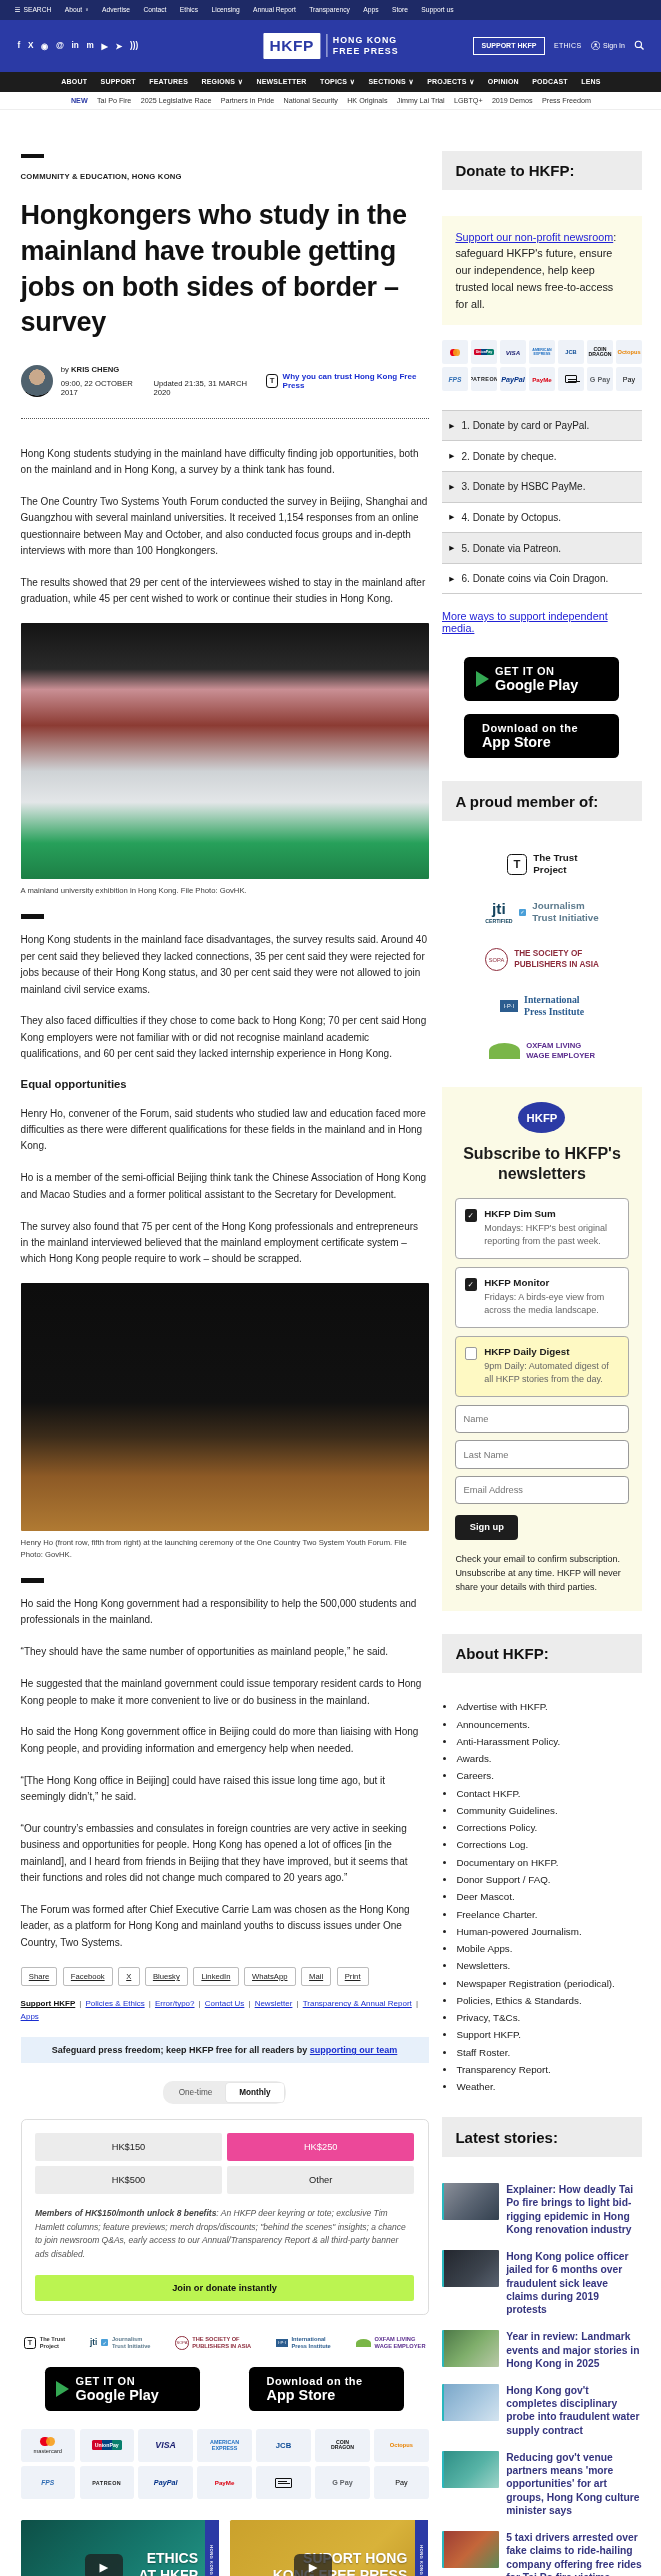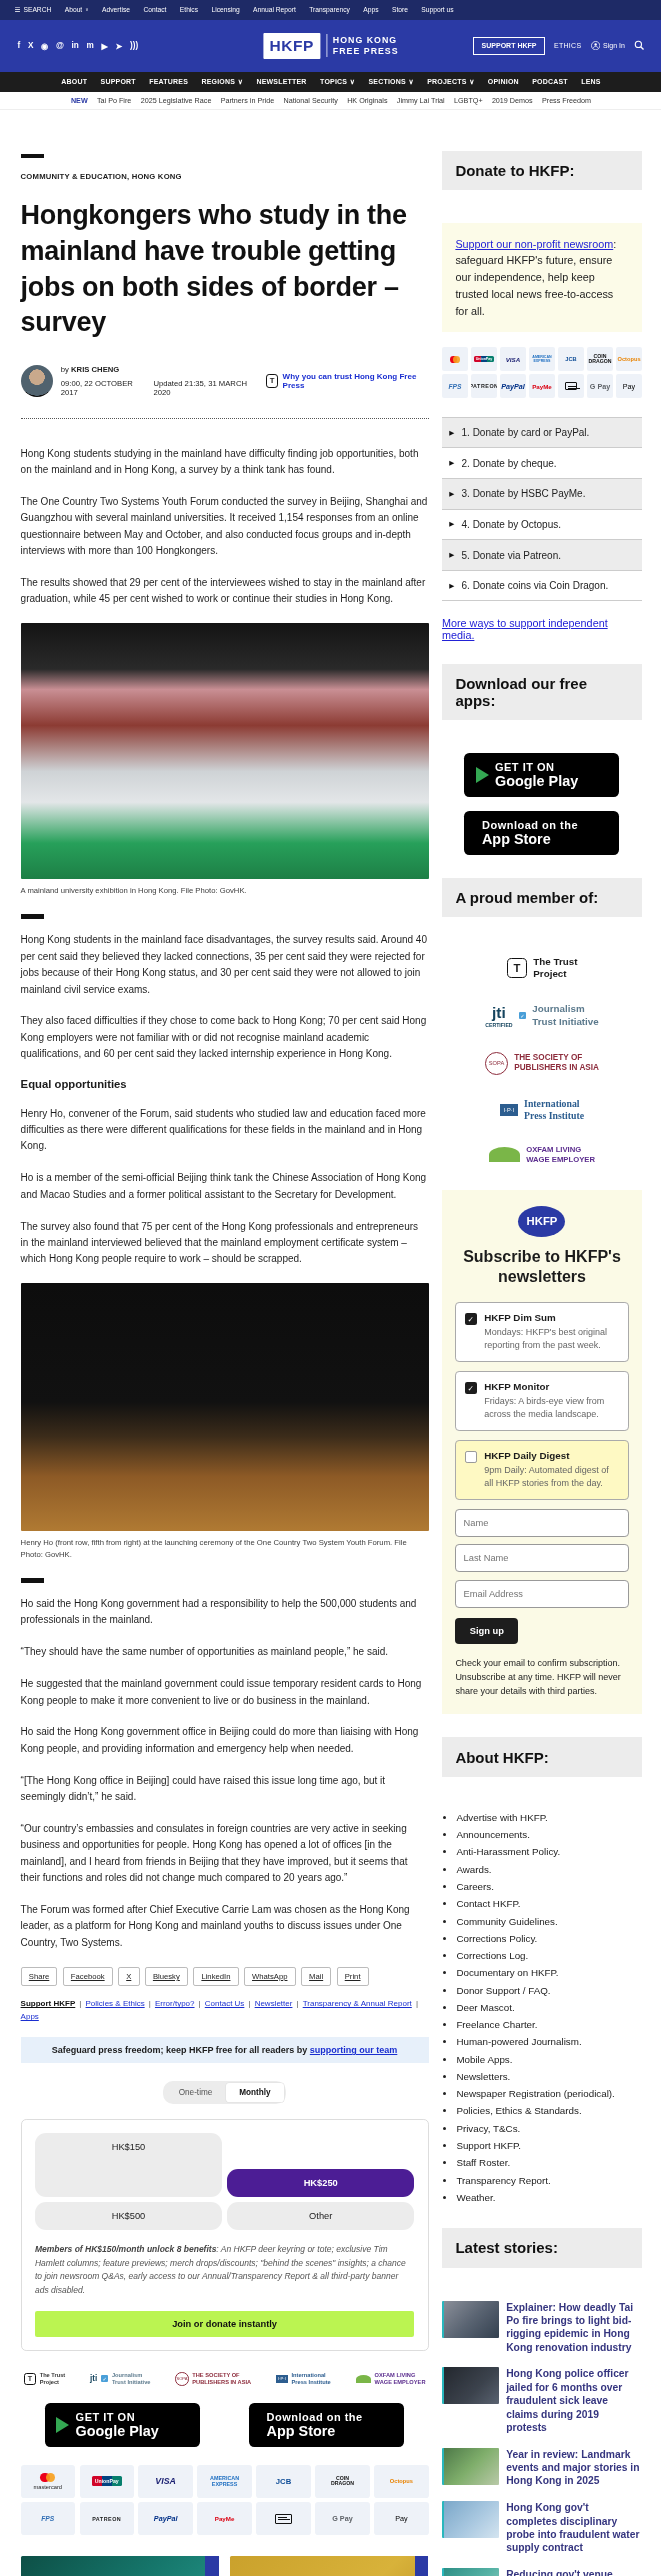--- a/index.html
+++ b/index.html
@@ -59,22 +59,22 @@
   .ftr-links .first { color:#111; font-weight:bold; }
   .ftr-links .sep { color:#555; text-decoration:none; }
   .sg-banner { background:#e7f0fa; padding:8.2px 12.4px; text-align:center; font-weight:bold; font-size:9px; margin-bottom:17.5px; }
   .sg-banner a-like, .sg-link { color:#1b2fd0; text-decoration:underline; font-weight:bold; }
 
   .don-toggle { display:flex; background:#ececec; border-radius:10px; padding:2.1px; width:fit-content; margin:0 auto 14.4px; }
   .don-toggle .tg { padding:5.2px 13.4px; font-size:8.2px; color:#555; border-radius:3.1px; }
   .don-toggle .tg.on { background:#fff; color:#111; font-weight:bold; box-shadow:0 0 0 0.5px #ddd; }
   .don-card { border:0.5px solid #ddd; border-radius:5.2px; padding:13.4px; margin-bottom:20.6px; }
   .amt-grid { display:grid; grid-template-columns:1fr 1fr; gap:5.2px; margin-bottom:13.4px; }
-  .amt { background:#ececec; border-radius:11px; text-align:center; padding:8.8px 0; font-size:9.3px; color:#222; }
-  .amt.sel { background:#4c1d95; color:#fff; font-weight:bold;margin-top:36px; }
+  .amt { background:#ececec; border-radius:2px; text-align:center; padding:8.8px 0; font-size:9.3px; color:#222; }
+  .amt.sel { background:#ec4899; color:#fff; font-weight:normal; }
   .benefits { font-style:italic; color:#555; font-size:8.5px; line-height:1.6; margin-bottom:13.4px; }
   .benefits b { color:#444; }
   .join-btn { display:block; width:100%; background:#bbf451; border:none; border-radius:2.1px; padding:8.2px 0; text-align:center; font-weight:bold; font-size:9.3px; color:#111; }
 
   .trustlogo-row { display:flex; justify-content:space-between; align-items:center; margin:2.1px 3.1px 17.5px; }
   .tl { display:flex; align-items:center; gap:3.6px; font-size:5.7px; color:#333; }
   .tl .tbox { width:12.4px; height:12.4px; border:1px solid #111; border-radius:2.6px; font-weight:bold; font-size:7.2px; display:flex; align-items:center; justify-content:center; }
   .tl .two-line { display:flex; flex-direction:column; font-weight:bold; line-height:1.2; }
   .jti-mark { color:#16455f; font-weight:bold; font-size:8.2px; }
   .jti-check { background:#4a9fd8; color:#fff; font-size:5.2px; padding:0.5px 1.5px; border-radius:1px; }
@@ -116,21 +116,21 @@
 
   .video-row { display:flex; gap:11.3px; margin-bottom:25px; }
   .vid { width:198px; height:113px; border-radius:1.5px; position:relative; display:flex; }
   .vid1 { background:linear-gradient(135deg,#0d4f46 0%,#15756a 45%,#2aa394 100%); }
   .vid2 { background:linear-gradient(135deg,#caa12c 0%,#d8b23a 55%,#b5891f 100%); }
   .vid-side { position:absolute; right:0; top:0; bottom:0; width:13.4px; background:#2b3aa5; color:#fff; font-size:4.1px; letter-spacing:0.5px; writing-mode:vertical-rl; display:flex; align-items:center; justify-content:center; font-weight:bold; }
   .vid-title { position:absolute; right:20.6px; top:30px; text-align:right; color:#fff; font-weight:bold; font-size:14px; line-height:1.25; text-shadow:0 0.5px 1.5px rgba(0,0,0,.35); }
   .play-btn { position:absolute; left:42%; top:42%; transform:translate(-50%,-50%); background:rgba(30,30,30,.75); color:#fff; width:38px; height:26px; border-radius:5.2px; display:flex; align-items:center; justify-content:center; font-size:11.3px; }
 
   
-  .sb-heading { background:#ececec; padding:11.3px 13.4px; font-size:15px; font-weight:bold; color:#111; margin-bottom:33px; }
+  .sb-heading { background:#ececec; padding:11.3px 13.4px; font-size:15px; font-weight:bold; color:#111; margin-bottom:26px; }
   .sb-section { margin-bottom:23px; }
   .support-box { background:#fcfbe8; padding:12.4px 13.4px; font-size:10.8px; line-height:1.55; margin:0 0 15.5px; color:#222; }
   .support-box .lnk { color:#2222d6; text-decoration:underline; }
   .side-pay-grid { display:grid; grid-template-columns:repeat(7,1fr); gap:3.1px; margin-bottom:18.5px; }
   .side-pay-grid .pay-tile { height:24px; font-size:4.1px; border-radius:2.1px; }
   .side-pay-grid .mc-circles i { width:6.7px; height:6.7px; }
   .side-pay-grid .pt-visa { font-size:6.2px; } .side-pay-grid .pt-jcb { font-size:5.7px; }
   .side-pay-grid .pt-amex { font-size:3.6px; } .side-pay-grid .pt-up { font-size:3.6px; padding:1px 2.1px; }
   .side-pay-grid .cheque-ic { width:12.4px; height:7.7px; }
   .accordion { border-top:0.5px solid #ccc; margin-bottom:15.5px; }
@@ -570,21 +570,20 @@
           </div>
         <div class="acc-item clickable">
             <span class="acc-arrow">▶</span>
             <span>6. Donate coins via Coin Dragon.</span>
           </div>
       </div>
       <span class="more-ways clickable">More ways to support independent media.</span>
     </div>
 
     <div class="sb-section">
-      <div class="sb-heading">Download our free apps:</div>
       <div style="display:flex; flex-direction:column; gap:13.4px; align-items:center;">
         <span class="store-badge clickable">
             <span class="gp-tri"></span>
             <span class="sb-text">
               <span class="sb-top">GET IT ON</span>
               <span class="sb-bottom">Google Play</span>
             </span>
           </span>
         <span class="store-badge clickable">
             <span class="sb-glyph"></span>

